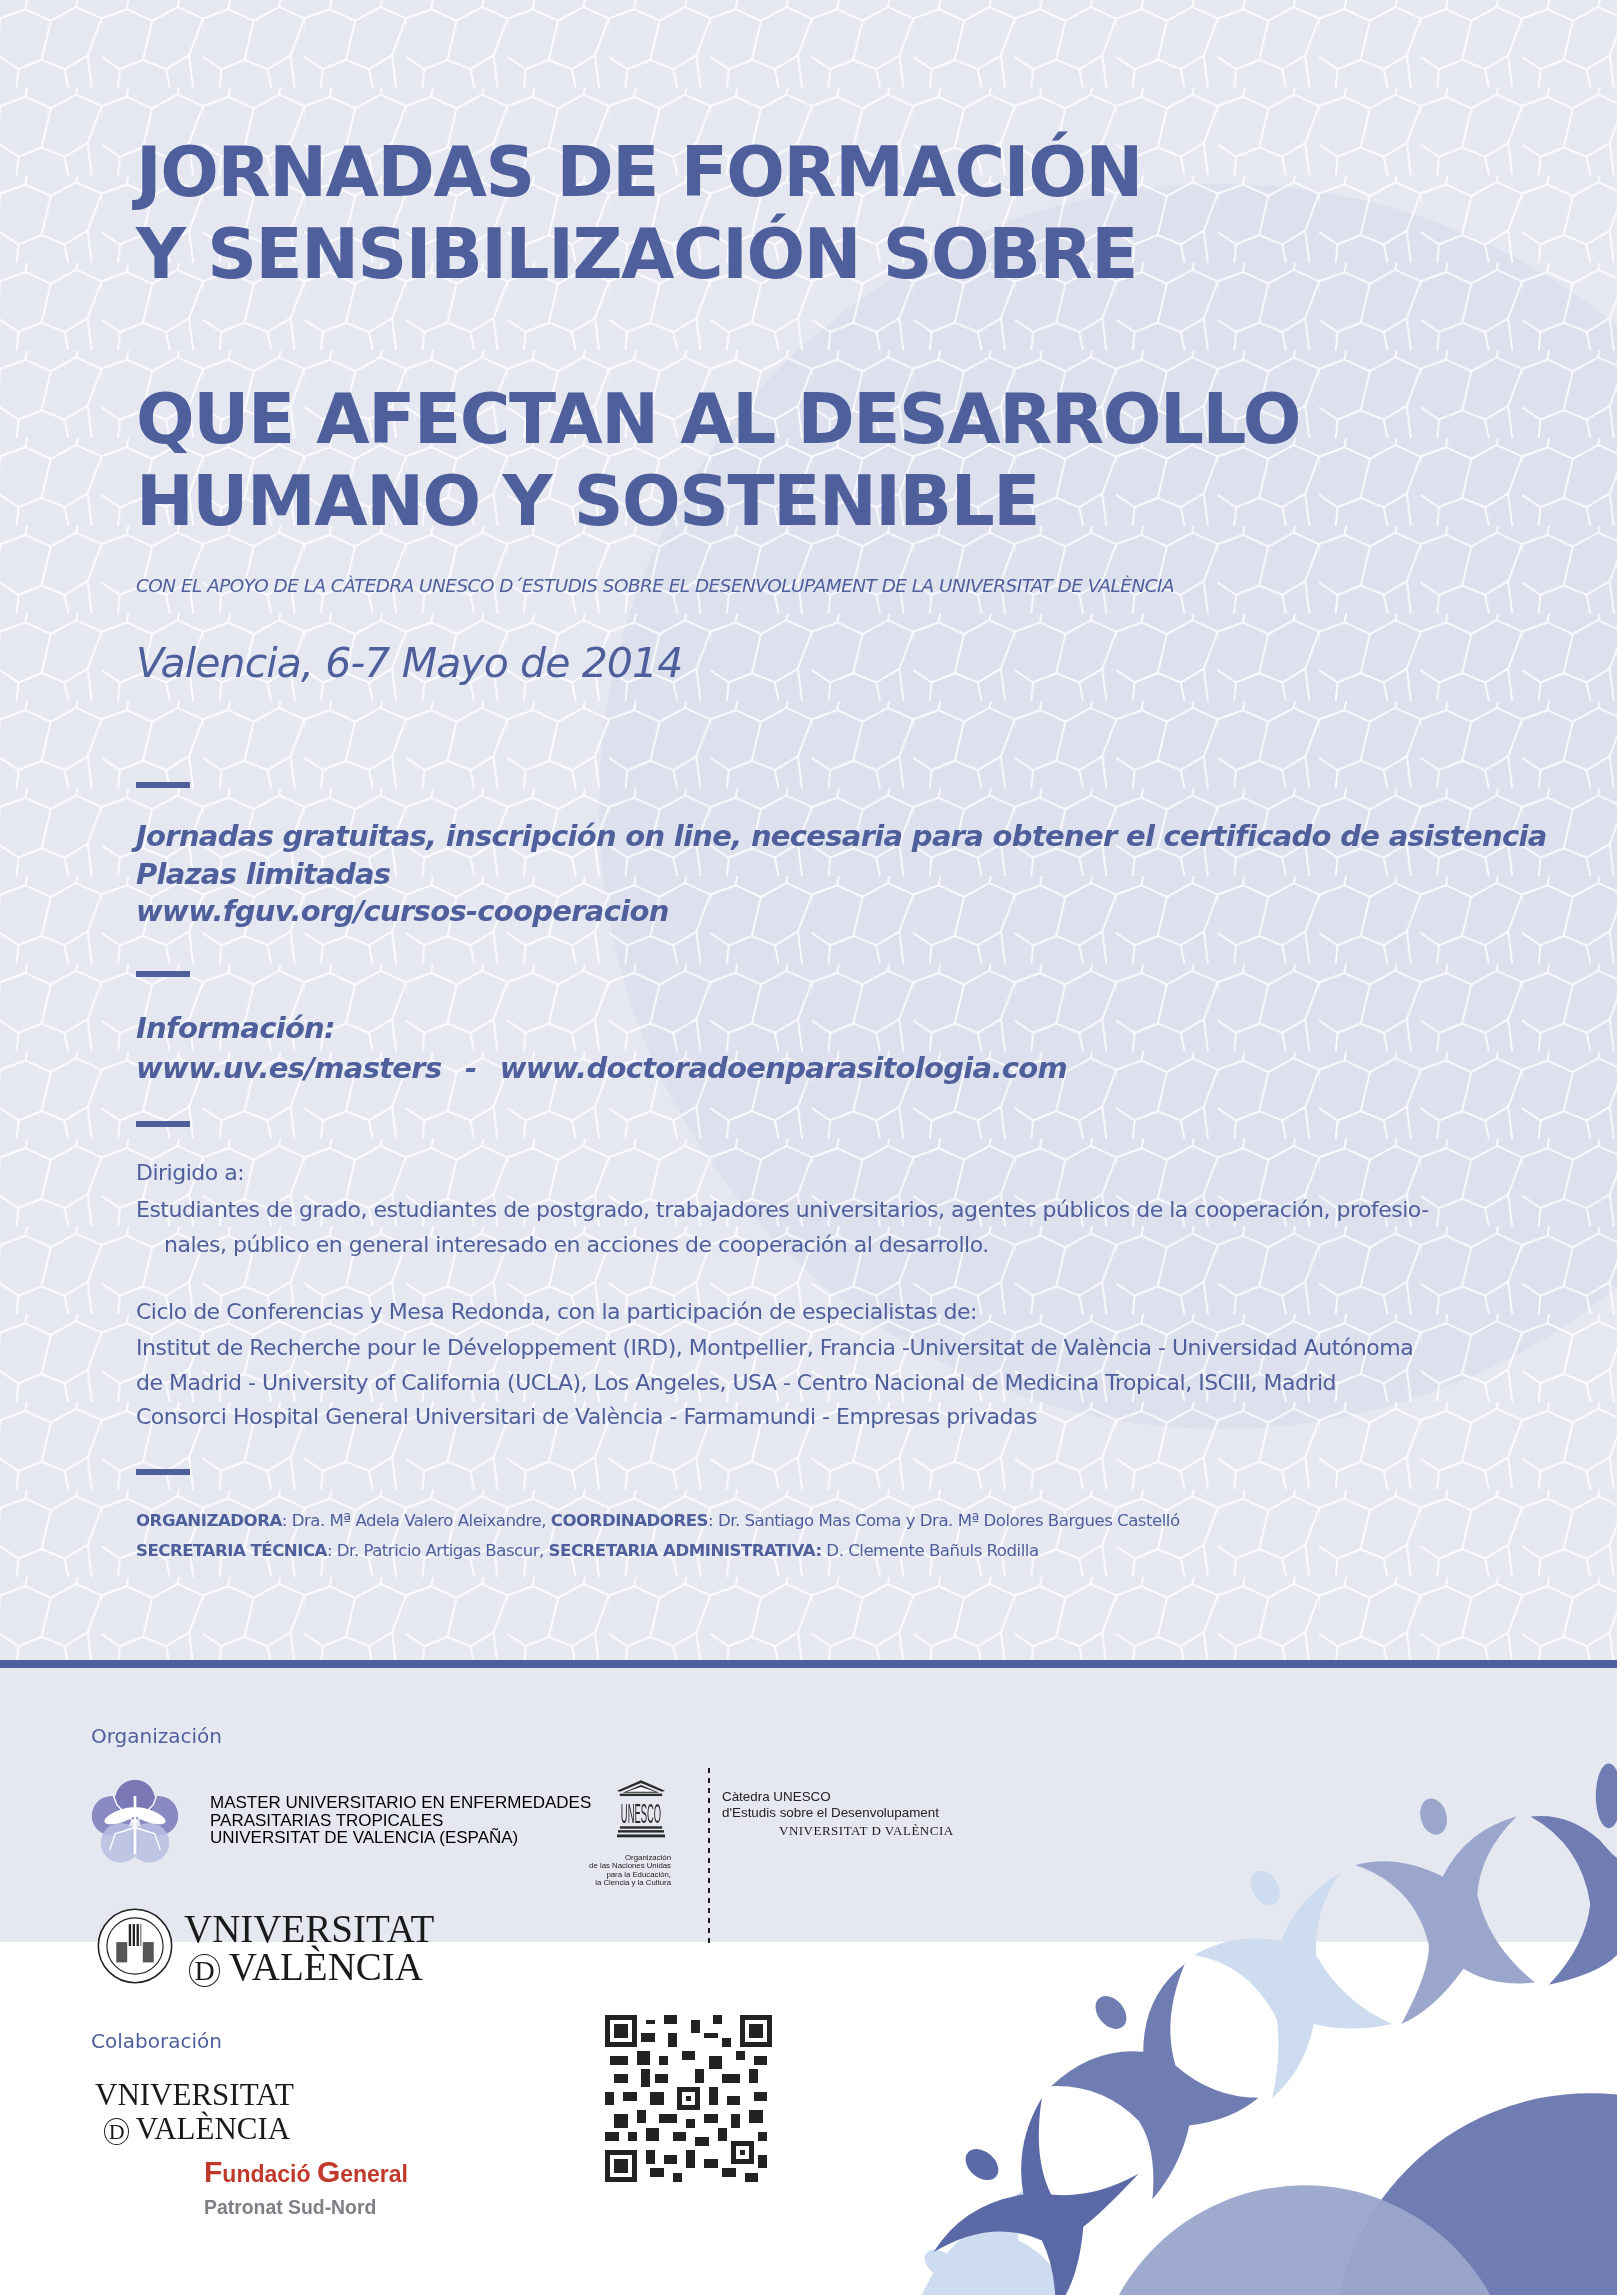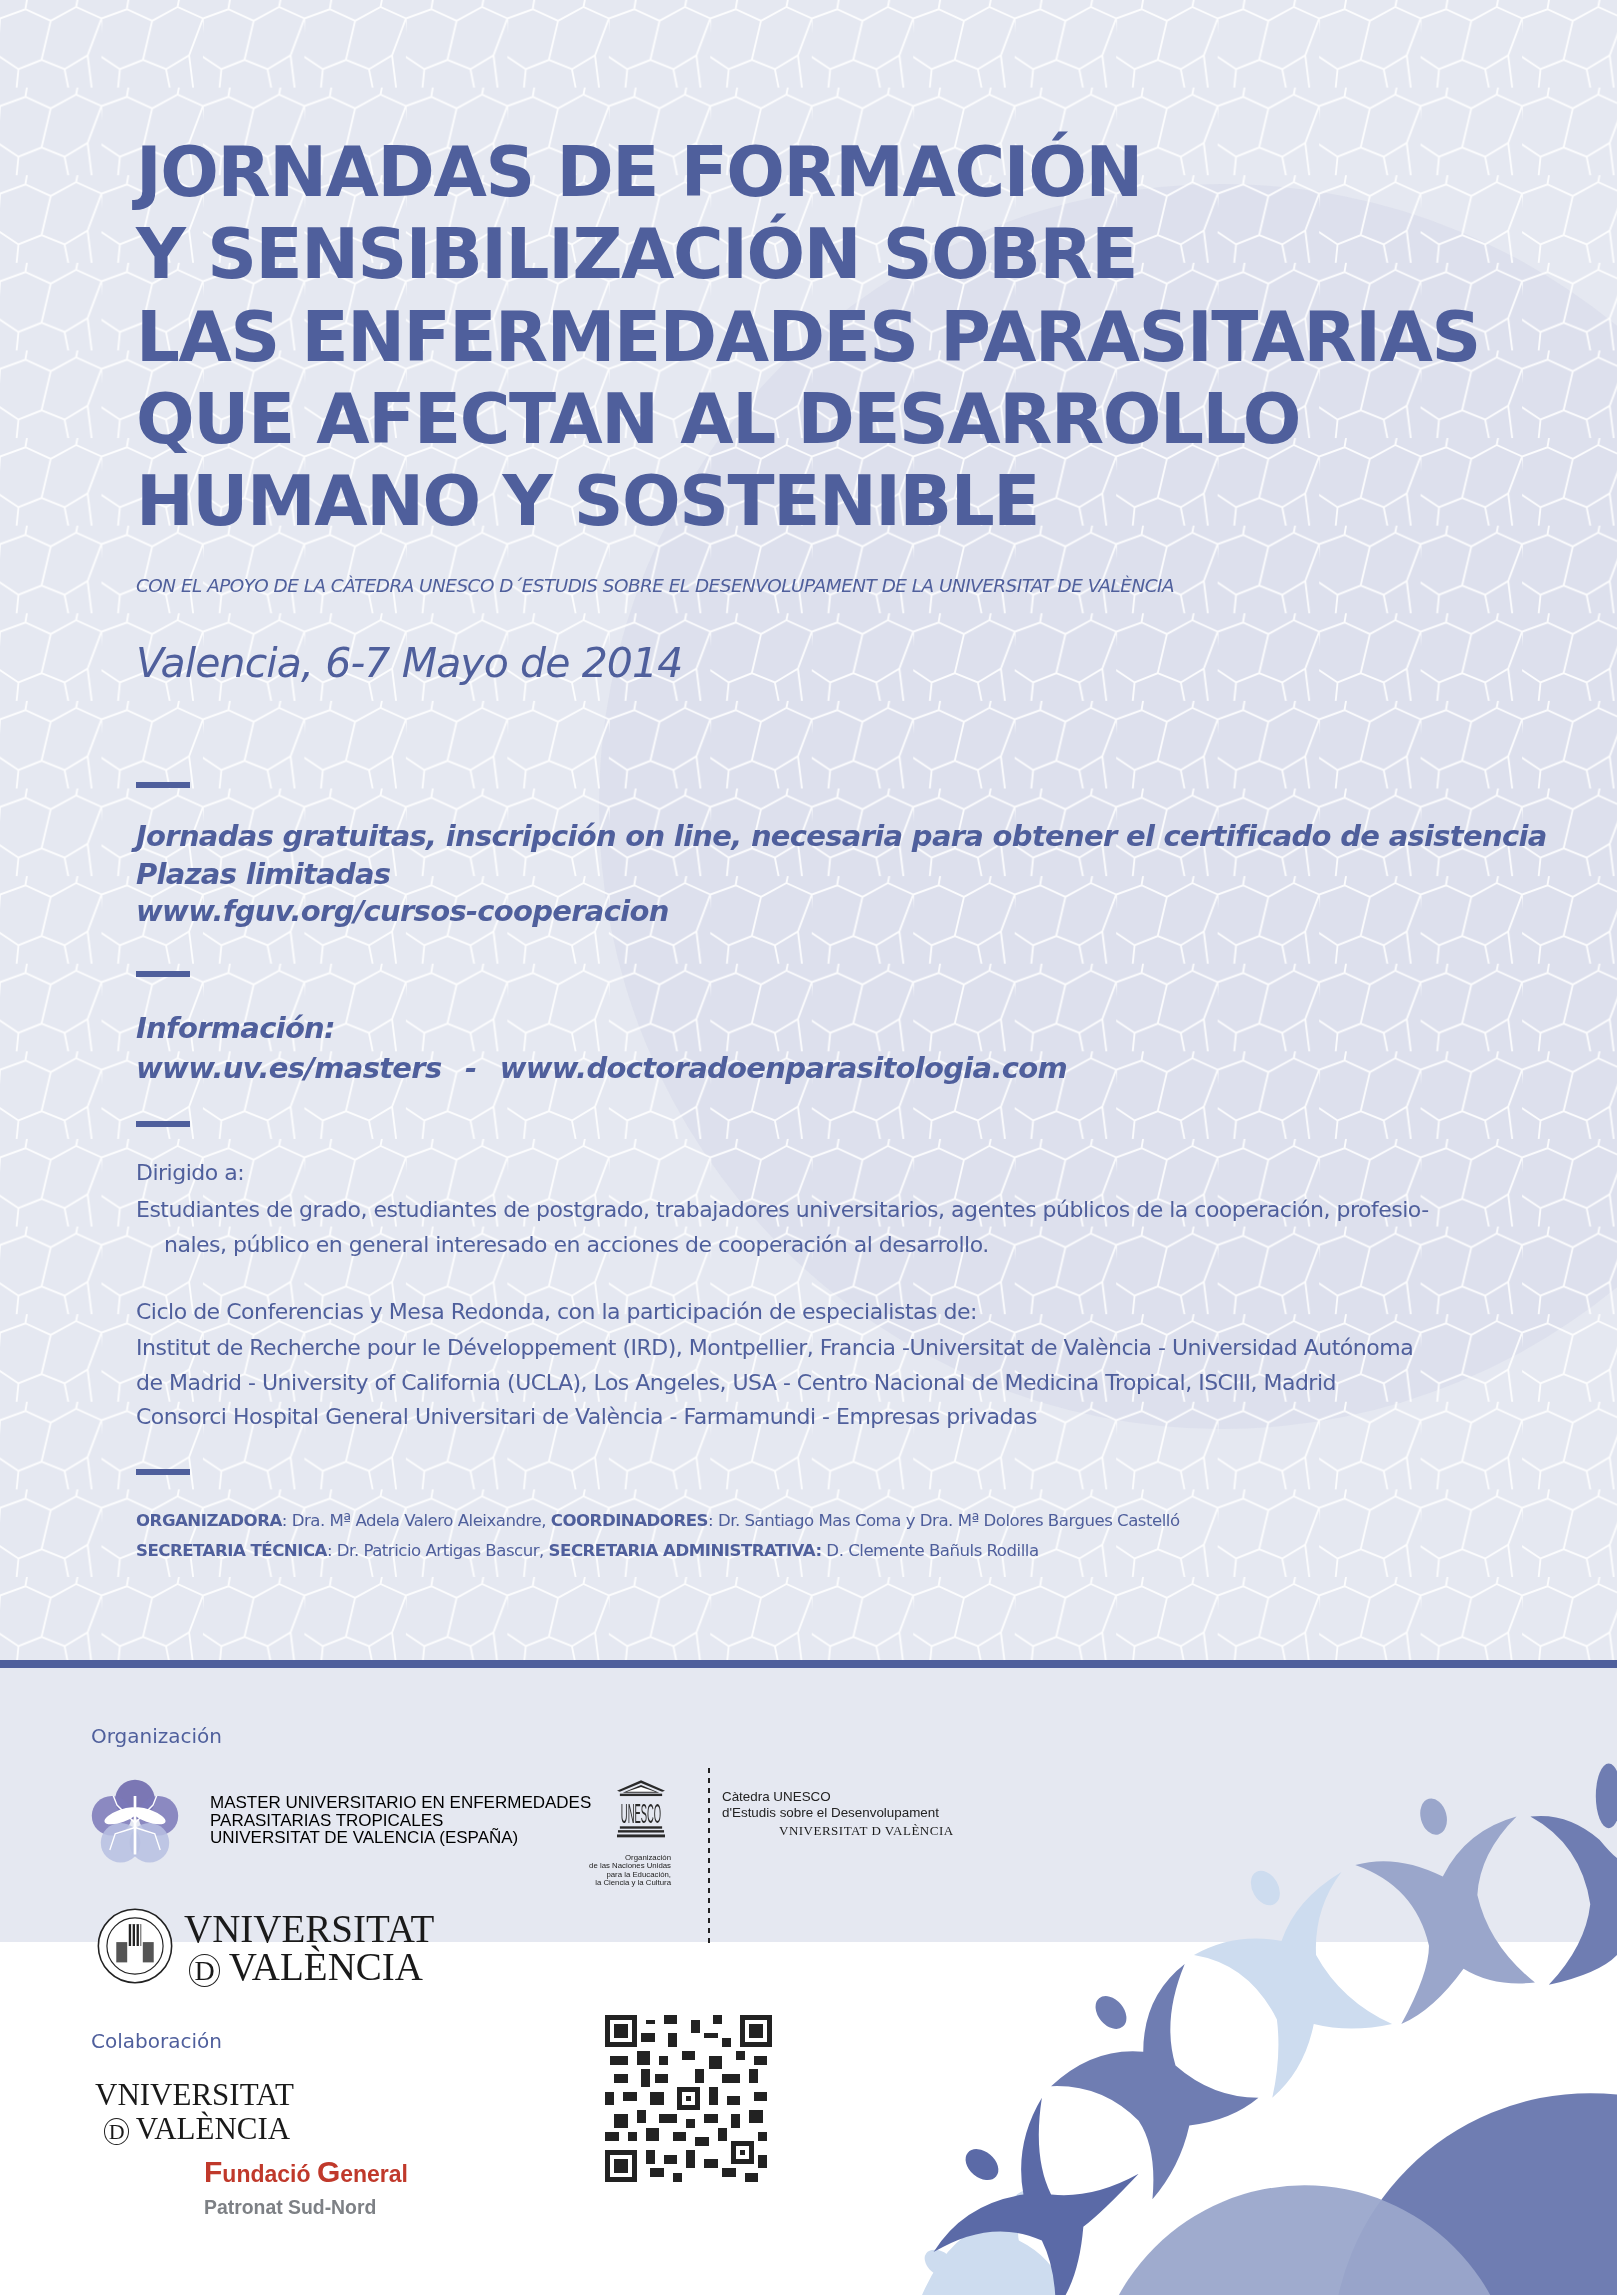--- a/index.html
+++ b/index.html
@@ -34,21 +34,20 @@
     <defs>
       <pattern id="cells" x="0" y="0" width="220" height="190" patternUnits="userSpaceOnUse">
         <path d="M0 40 L55 20 L110 45 L165 15 L220 40 M55 20 L60 -10 M165 15 L170 -10 M0 40 L-5 120 L40 150 L90 130 L110 45 M90 130 L140 150 L190 120 L220 40 M190 120 L200 200 M40 150 L35 200 M140 150 L150 200" fill="none" stroke="#ffffff" stroke-width="4" opacity="0.9"></path>
       </pattern>
     </defs>
     <rect x="0" y="0" width="3508" height="3600" fill="url(#cells)"></rect>
   </svg>
 
   <div class="t title-line" style="top:138px;" data-name="title-line-1">JORNADAS DE FORMACIÓN</div>
   <div class="t title-line" style="top:220px;" data-name="title-line-2">Y SENSIBILIZACIÓN SOBRE</div>
-  <div class="t title-line" style="top:303px;" data-name="title-line-3">LAS ENFERMEDADES PARASITARIAS</div>
   <div class="t title-line" style="top:385px;" data-name="title-line-4">QUE AFECTAN AL DESARROLLO</div>
   <div class="t title-line" style="top:467px;" data-name="title-line-5">HUMANO Y SOSTENIBLE</div>
 
   <div class="t subtitle" style="top:577px;" data-name="support-subtitle">CON EL APOYO DE LA CÀTEDRA UNESCO D´ESTUDIS SOBRE EL DESENVOLUPAMENT DE LA UNIVERSITAT DE VALÈNCIA</div>
 
   <div class="t event-line" style="top:643px;" data-name="event-date">Valencia, 6-7 Mayo de 2014</div>
 
   <div class="dash" style="top:782px;" data-name="section-dash-1"></div>
 
   <div class="t reg-line" style="top:822px;" data-name="registration-info">Jornadas gratuitas,  inscripción on line, necesaria para obtener el certificado de asistencia</div>

